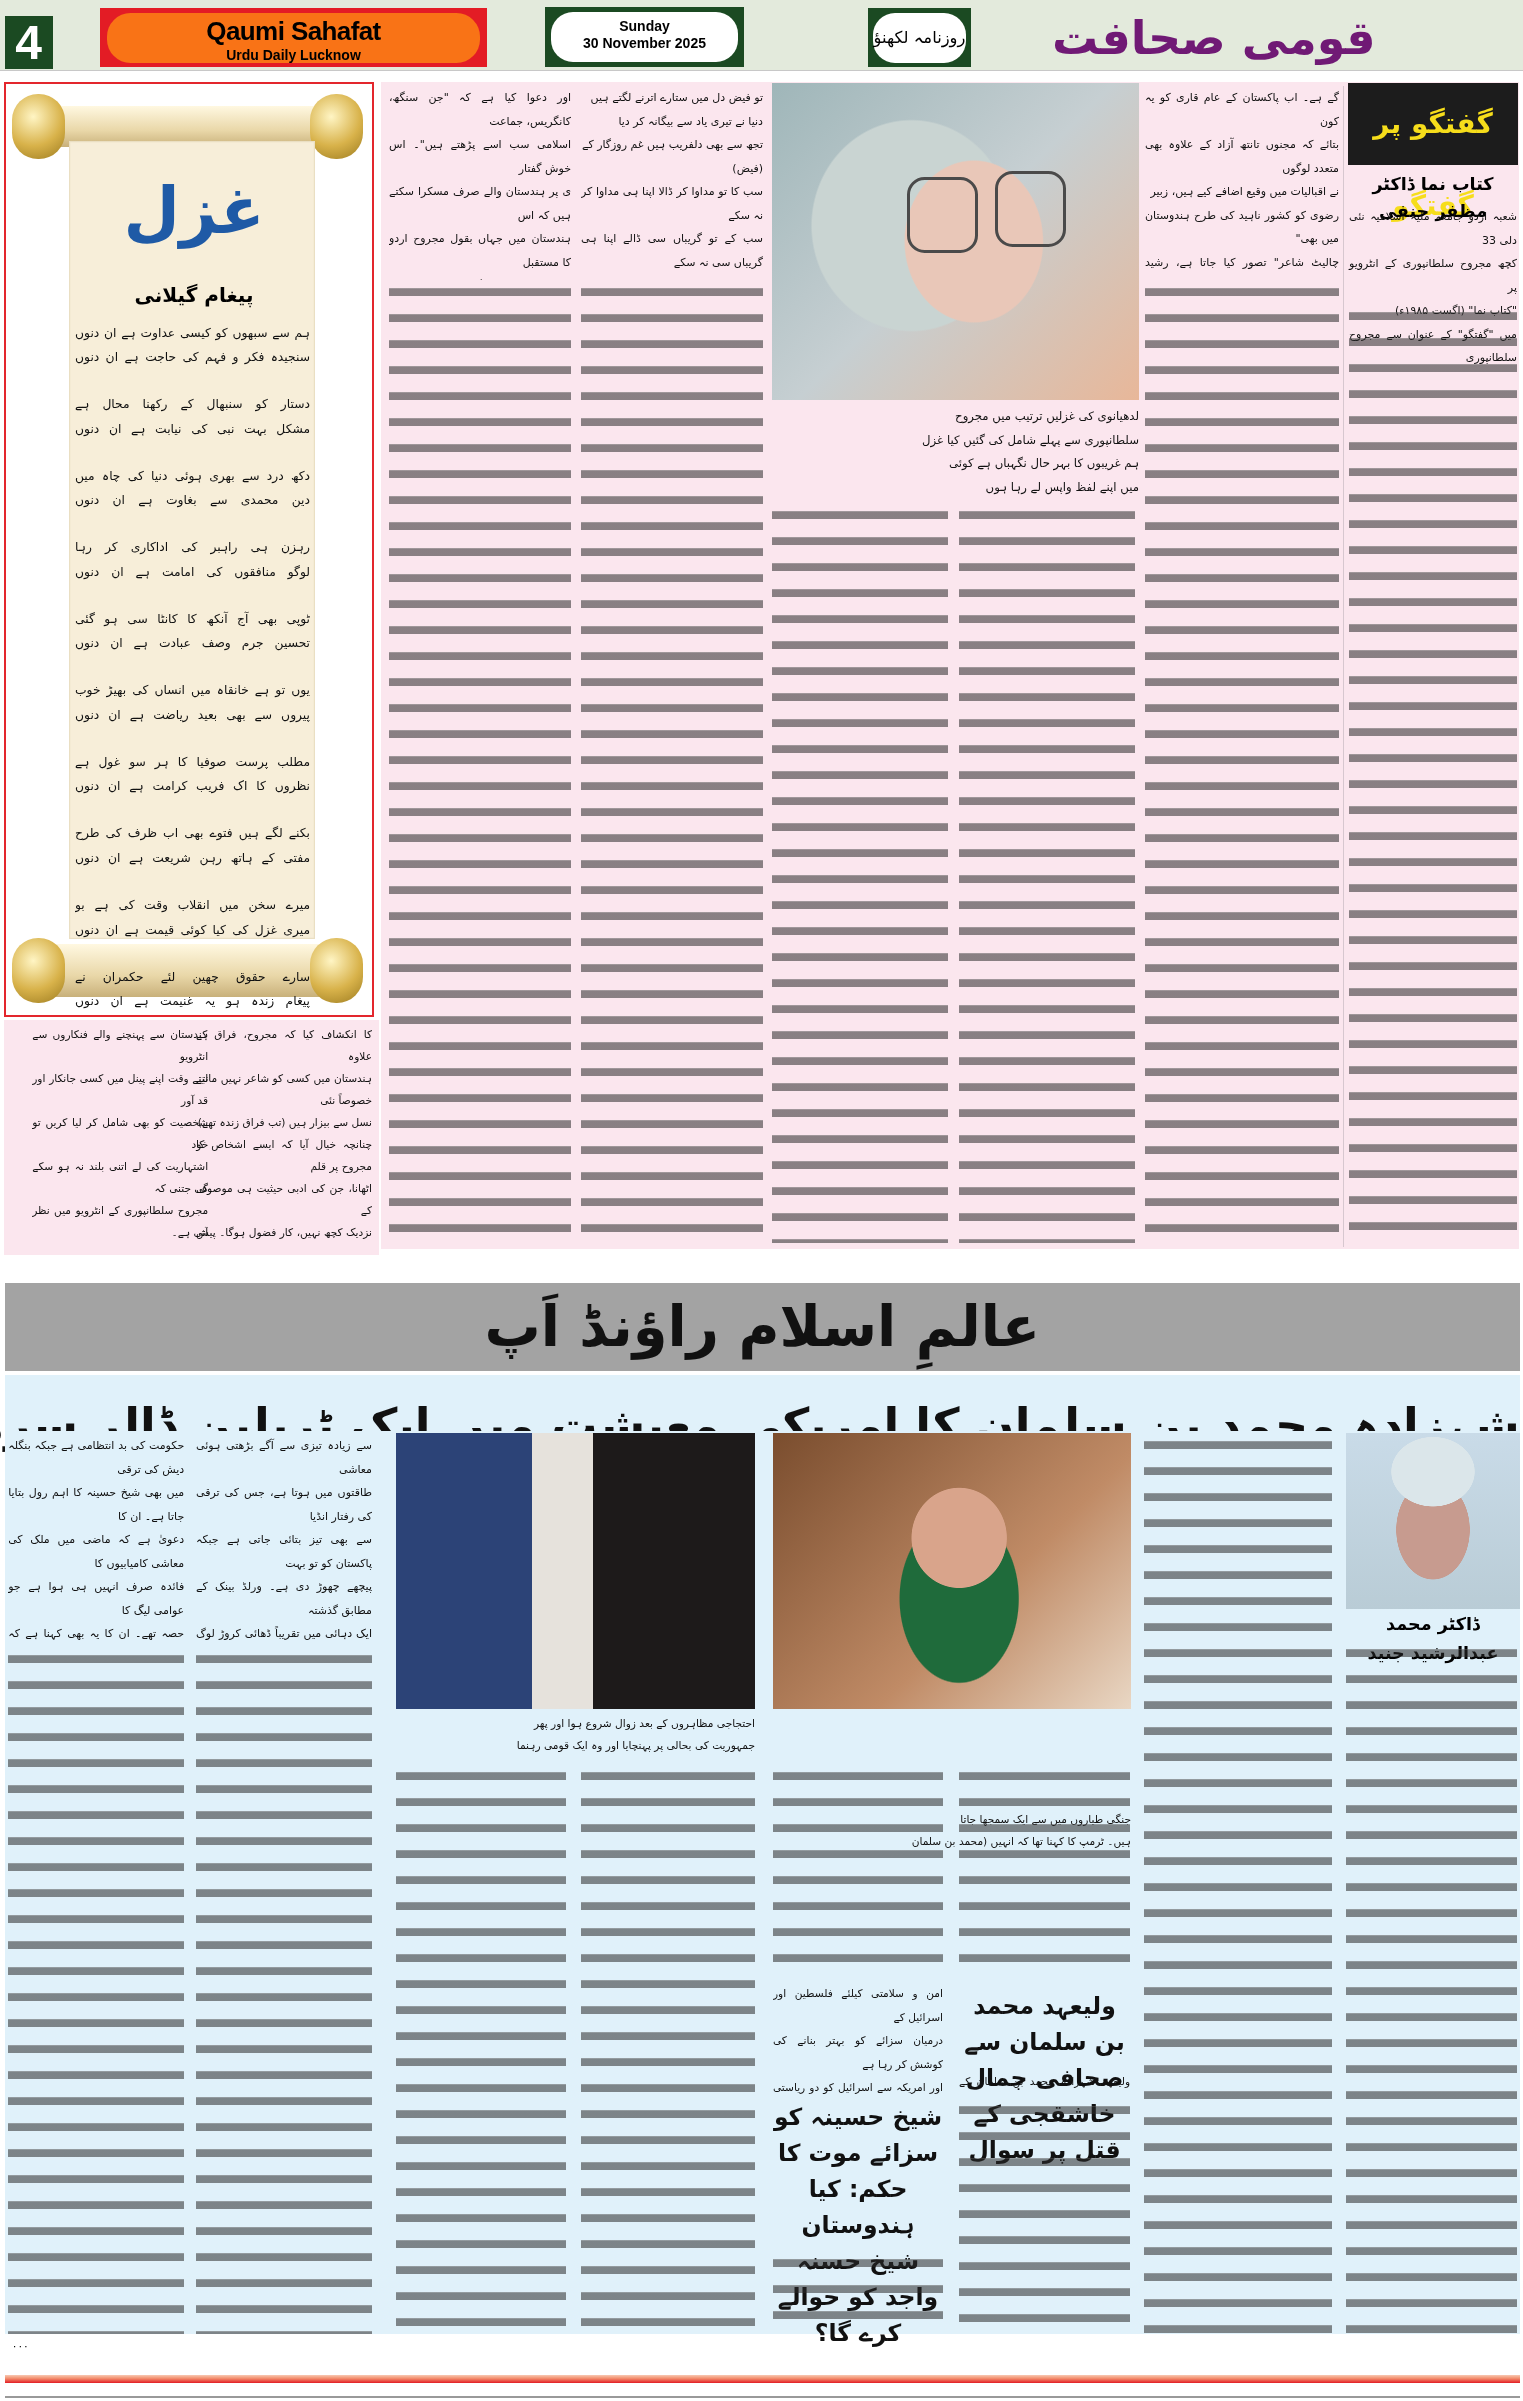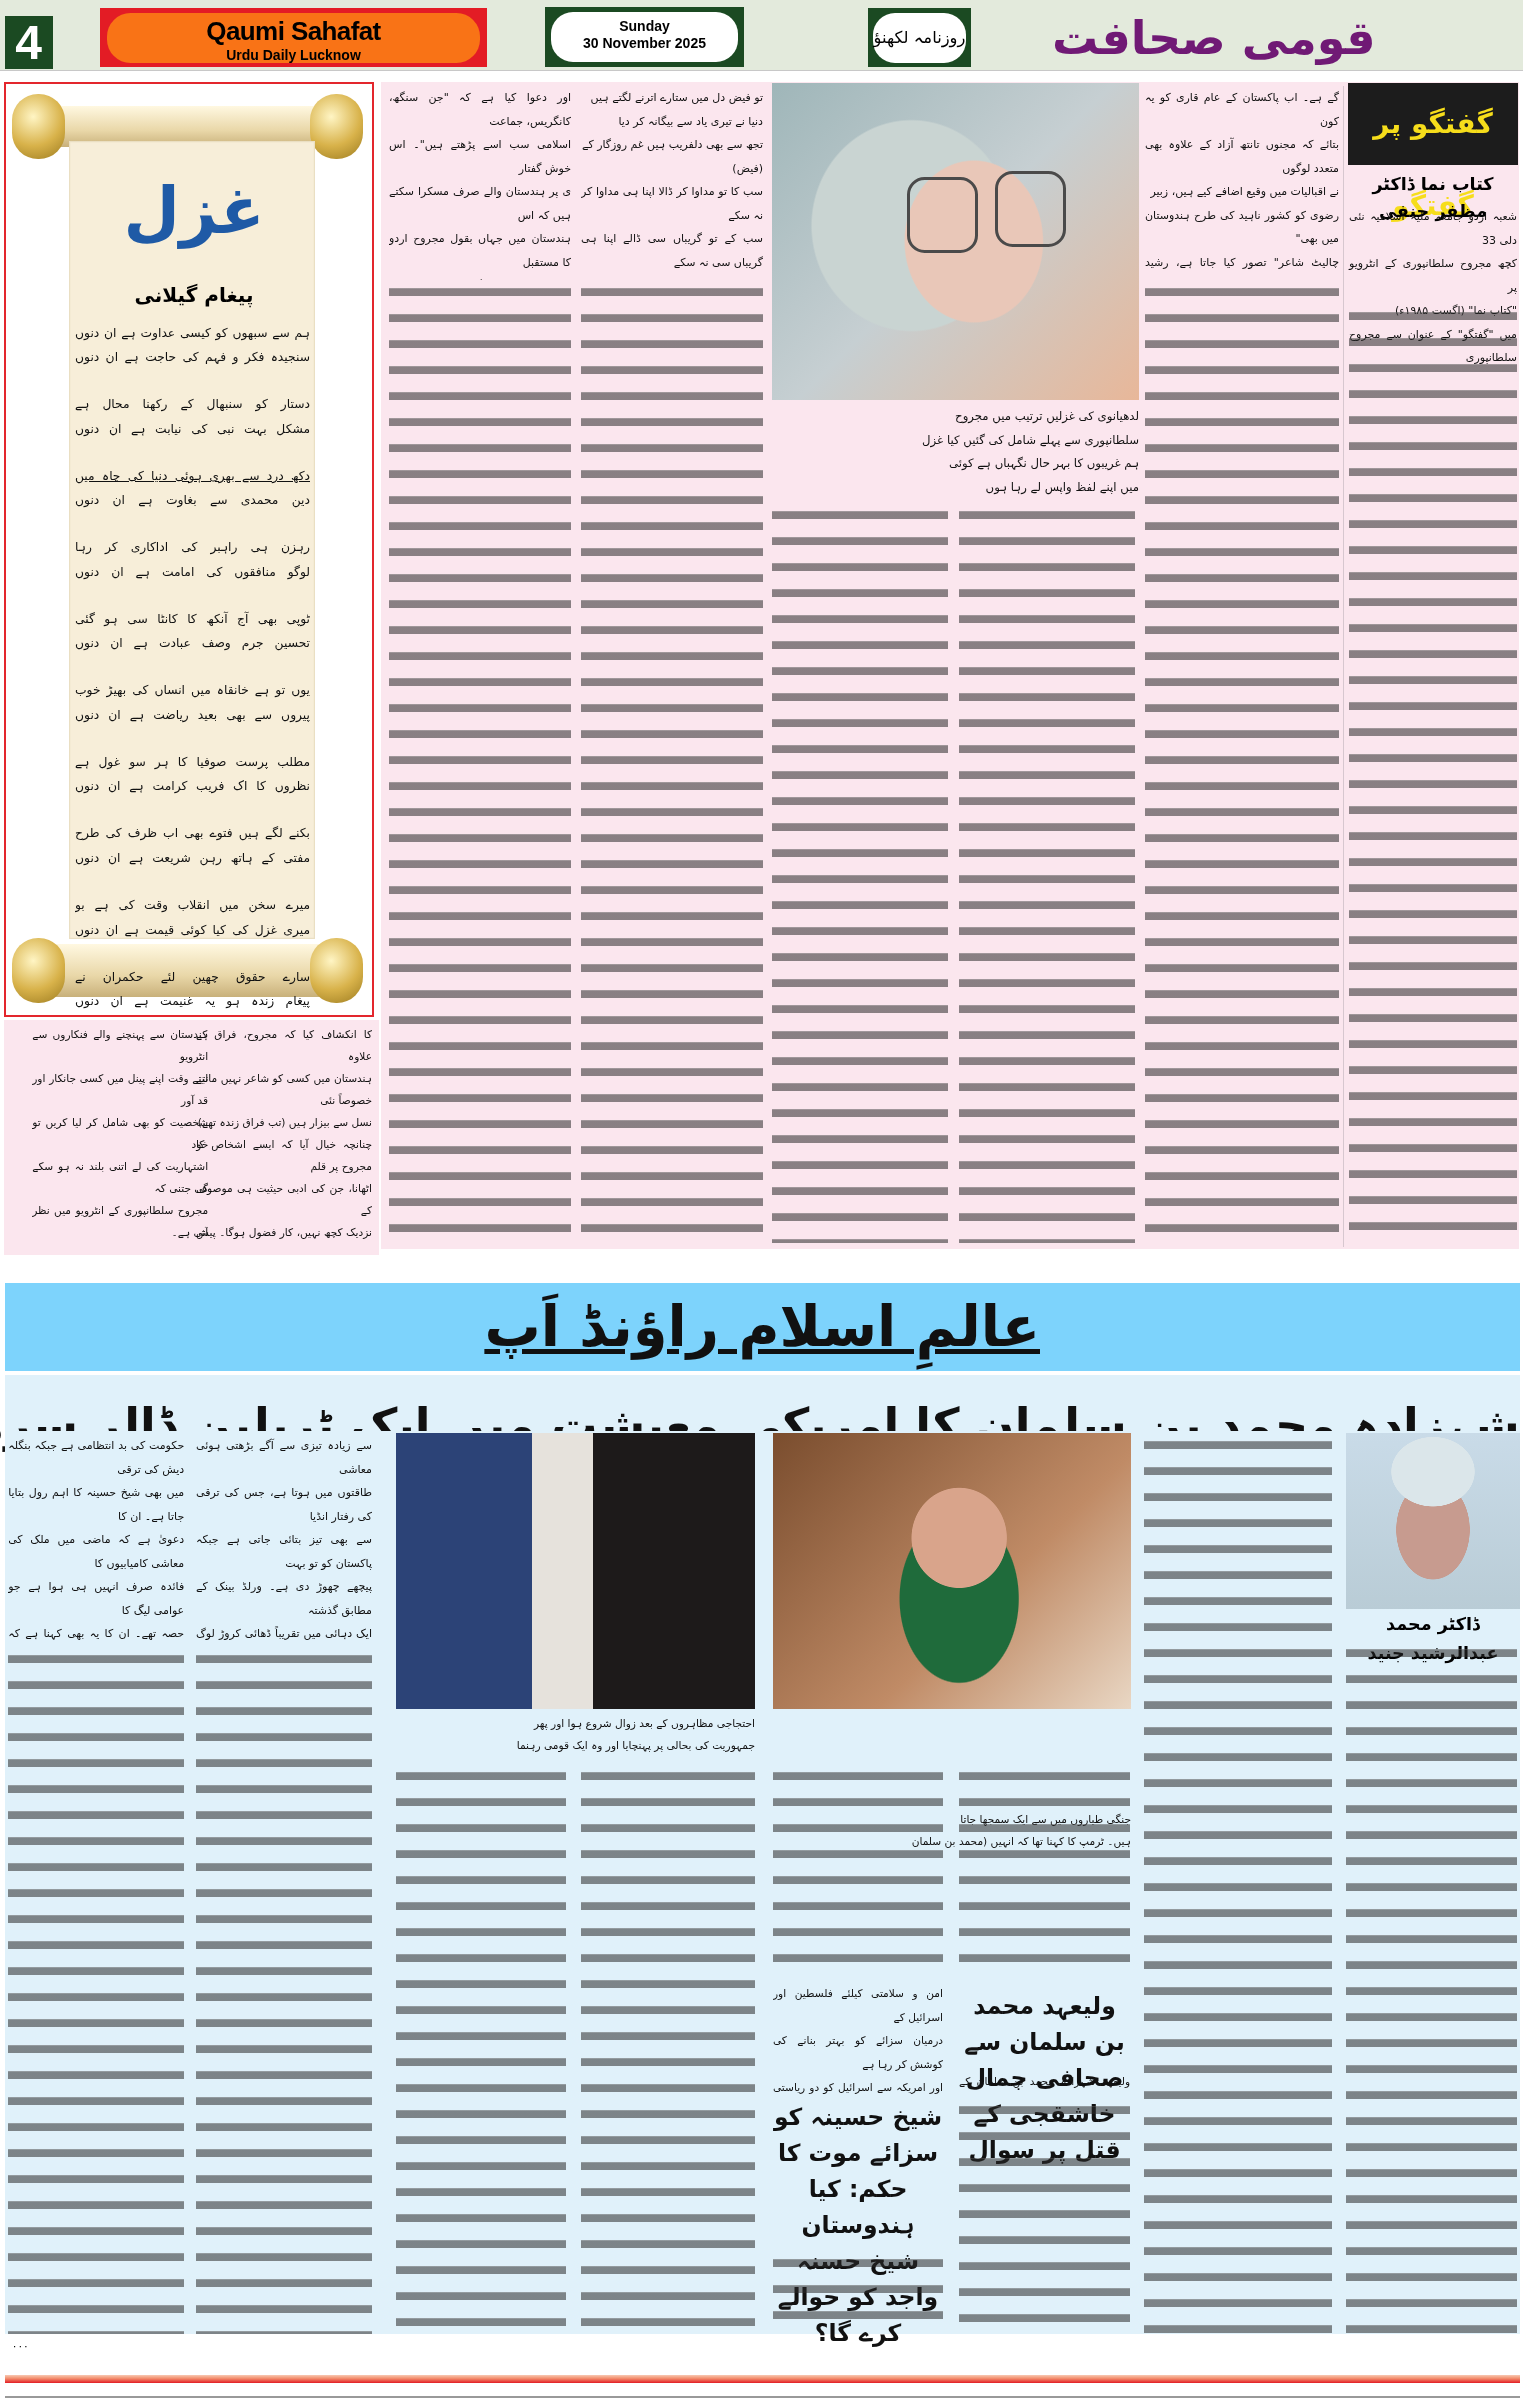--- a/index.html
+++ b/index.html
@@ -48,22 +48,22 @@
                    font:bold 28px/82px "DejaVu Sans", sans-serif; text-align:center; direction:rtl; }
   .byline-top { left:1348px; top:171px; width:170px; text-align:center; direction:rtl;
                 font:bold 17.6px/27px "DejaVu Sans", sans-serif; }
   .photo { overflow:hidden; }
   .poet-photo { left:772px; top:83px; width:367px; height:317px;
                 background: radial-gradient(ellipse 34% 46% at 55% 50%, #e9c7b8 0 55%, transparent 56%),
                             radial-gradient(ellipse 45% 55% at 38% 45%, #c9d4d2 0 60%, transparent 61%),
                             linear-gradient(135deg,#9fb6b9,#c6cfd2 50%,#e8b799); }
   .glasses { border:3.5px solid #4a4a4a; border-radius:17.6px; width:65px; height:70px; }
 
-  .banner1 { left:4.7px; top:1283px; width:1515px; height:88px; background:#7dd3fc; text-align:center;
-             font:bold 56px/88px "DejaVu Sans", sans-serif; color:#111; direction:rtl;text-decoration:underline; }
+  .banner1 { left:4.7px; top:1283px; width:1515px; height:88px; background:#a3a3a3; text-align:center;
+             font:bold 56px/88px "DejaVu Sans", sans-serif; color:#111; direction:rtl; }
   .banner2 { left:4.7px; top:1375px; width:1515px; height:100px; background:#e0f1fa; text-align:center;
              font:bold 46px/100px "DejaVu Sans", sans-serif; color:#111; direction:rtl; white-space:nowrap; }
   .blue { background:#e0f1fa; }
   .lower { left:4.7px; top:1478px; width:1515px; height:856px; }
   .trump-photo { left:396px; top:1433px; width:359px; height:276px;
                  background: linear-gradient(90deg,#2c4377 0 38%,#e6e2dc 38% 55%,#1d1a1a 55% 100%); }
   .hasina-photo { left:773px; top:1433px; width:358px; height:276px;
                   background: radial-gradient(ellipse 22% 30% at 52% 38%, #d9a48b 0 60%, transparent 61%),
                               radial-gradient(ellipse 30% 55% at 52% 60%, #1f6b3b 0 55%, transparent 56%),
                               linear-gradient(135deg,#7a4d2e,#c08b66 60%,#e9d7c4); }
@@ -113,21 +113,21 @@
 <div class="abs scroll-rod" style="left:35px;top:944px;width:317px;height:53px;"></div>
 <div class="abs knob" style="left:11.7px;top:938px;"></div>
 <div class="abs knob" style="left:310px;top:938px;"></div>
 <div class="abs ghazal-title">غزل</div>
 <div class="abs poet-name">پیغام گیلانی</div>
 <div id="ghazal-verses">
     <div class="abs verse" style="top: 320px;">ہم سے سبھوں کو کیسی عداوت ہے ان دنوں</div>
     <div class="abs verse" style="top: 344px;">سنجیدہ فکر و فہم کی حاجت ہے ان دنوں</div>
     <div class="abs verse" style="top: 391px;">دستار کو سنبھال کے رکھنا محال ہے</div>
     <div class="abs verse" style="top: 416px;">مشکل بہت نبی کی نیابت ہے ان دنوں</div>
-    <div class="abs verse" style="top: 463px; text-decoration: underline;">دکھ درد سے بھری ہوئی دنیا کی چاہ میں</div>
+    <div class="abs verse" style="top: 463px;">دکھ درد سے بھری ہوئی دنیا کی چاہ میں</div>
     <div class="abs verse" style="top: 487px;">دین محمدی سے بغاوت ہے ان دنوں</div>
     <div class="abs verse" style="top: 534px;">رہزن ہی راہبر کی اداکاری کر رہا</div>
     <div class="abs verse" style="top: 559px;">لوگو منافقوں کی امامت ہے ان دنوں</div>
     <div class="abs verse" style="top: 606px;">ٹوپی بھی آج آنکھ کا کانٹا سی ہو گئی</div>
     <div class="abs verse" style="top: 630px;">تحسین جرم وصف عبادت ہے ان دنوں</div>
     <div class="abs verse" style="top: 677px;">یوں تو ہے خانقاہ میں انساں کی بھیڑ خوب</div>
     <div class="abs verse" style="top: 702px;">پیروں سے بھی بعید ریاضت ہے ان دنوں</div>
     <div class="abs verse" style="top: 749px;">مطلب پرست صوفیا کا ہر سو غول ہے</div>
     <div class="abs verse" style="top: 773px;">نظروں کا اک فریب کرامت ہے ان دنوں</div>
     <div class="abs verse" style="top: 820px;">بکنے لگے ہیں فتوے بھی اب ظرف کی طرح</div>

